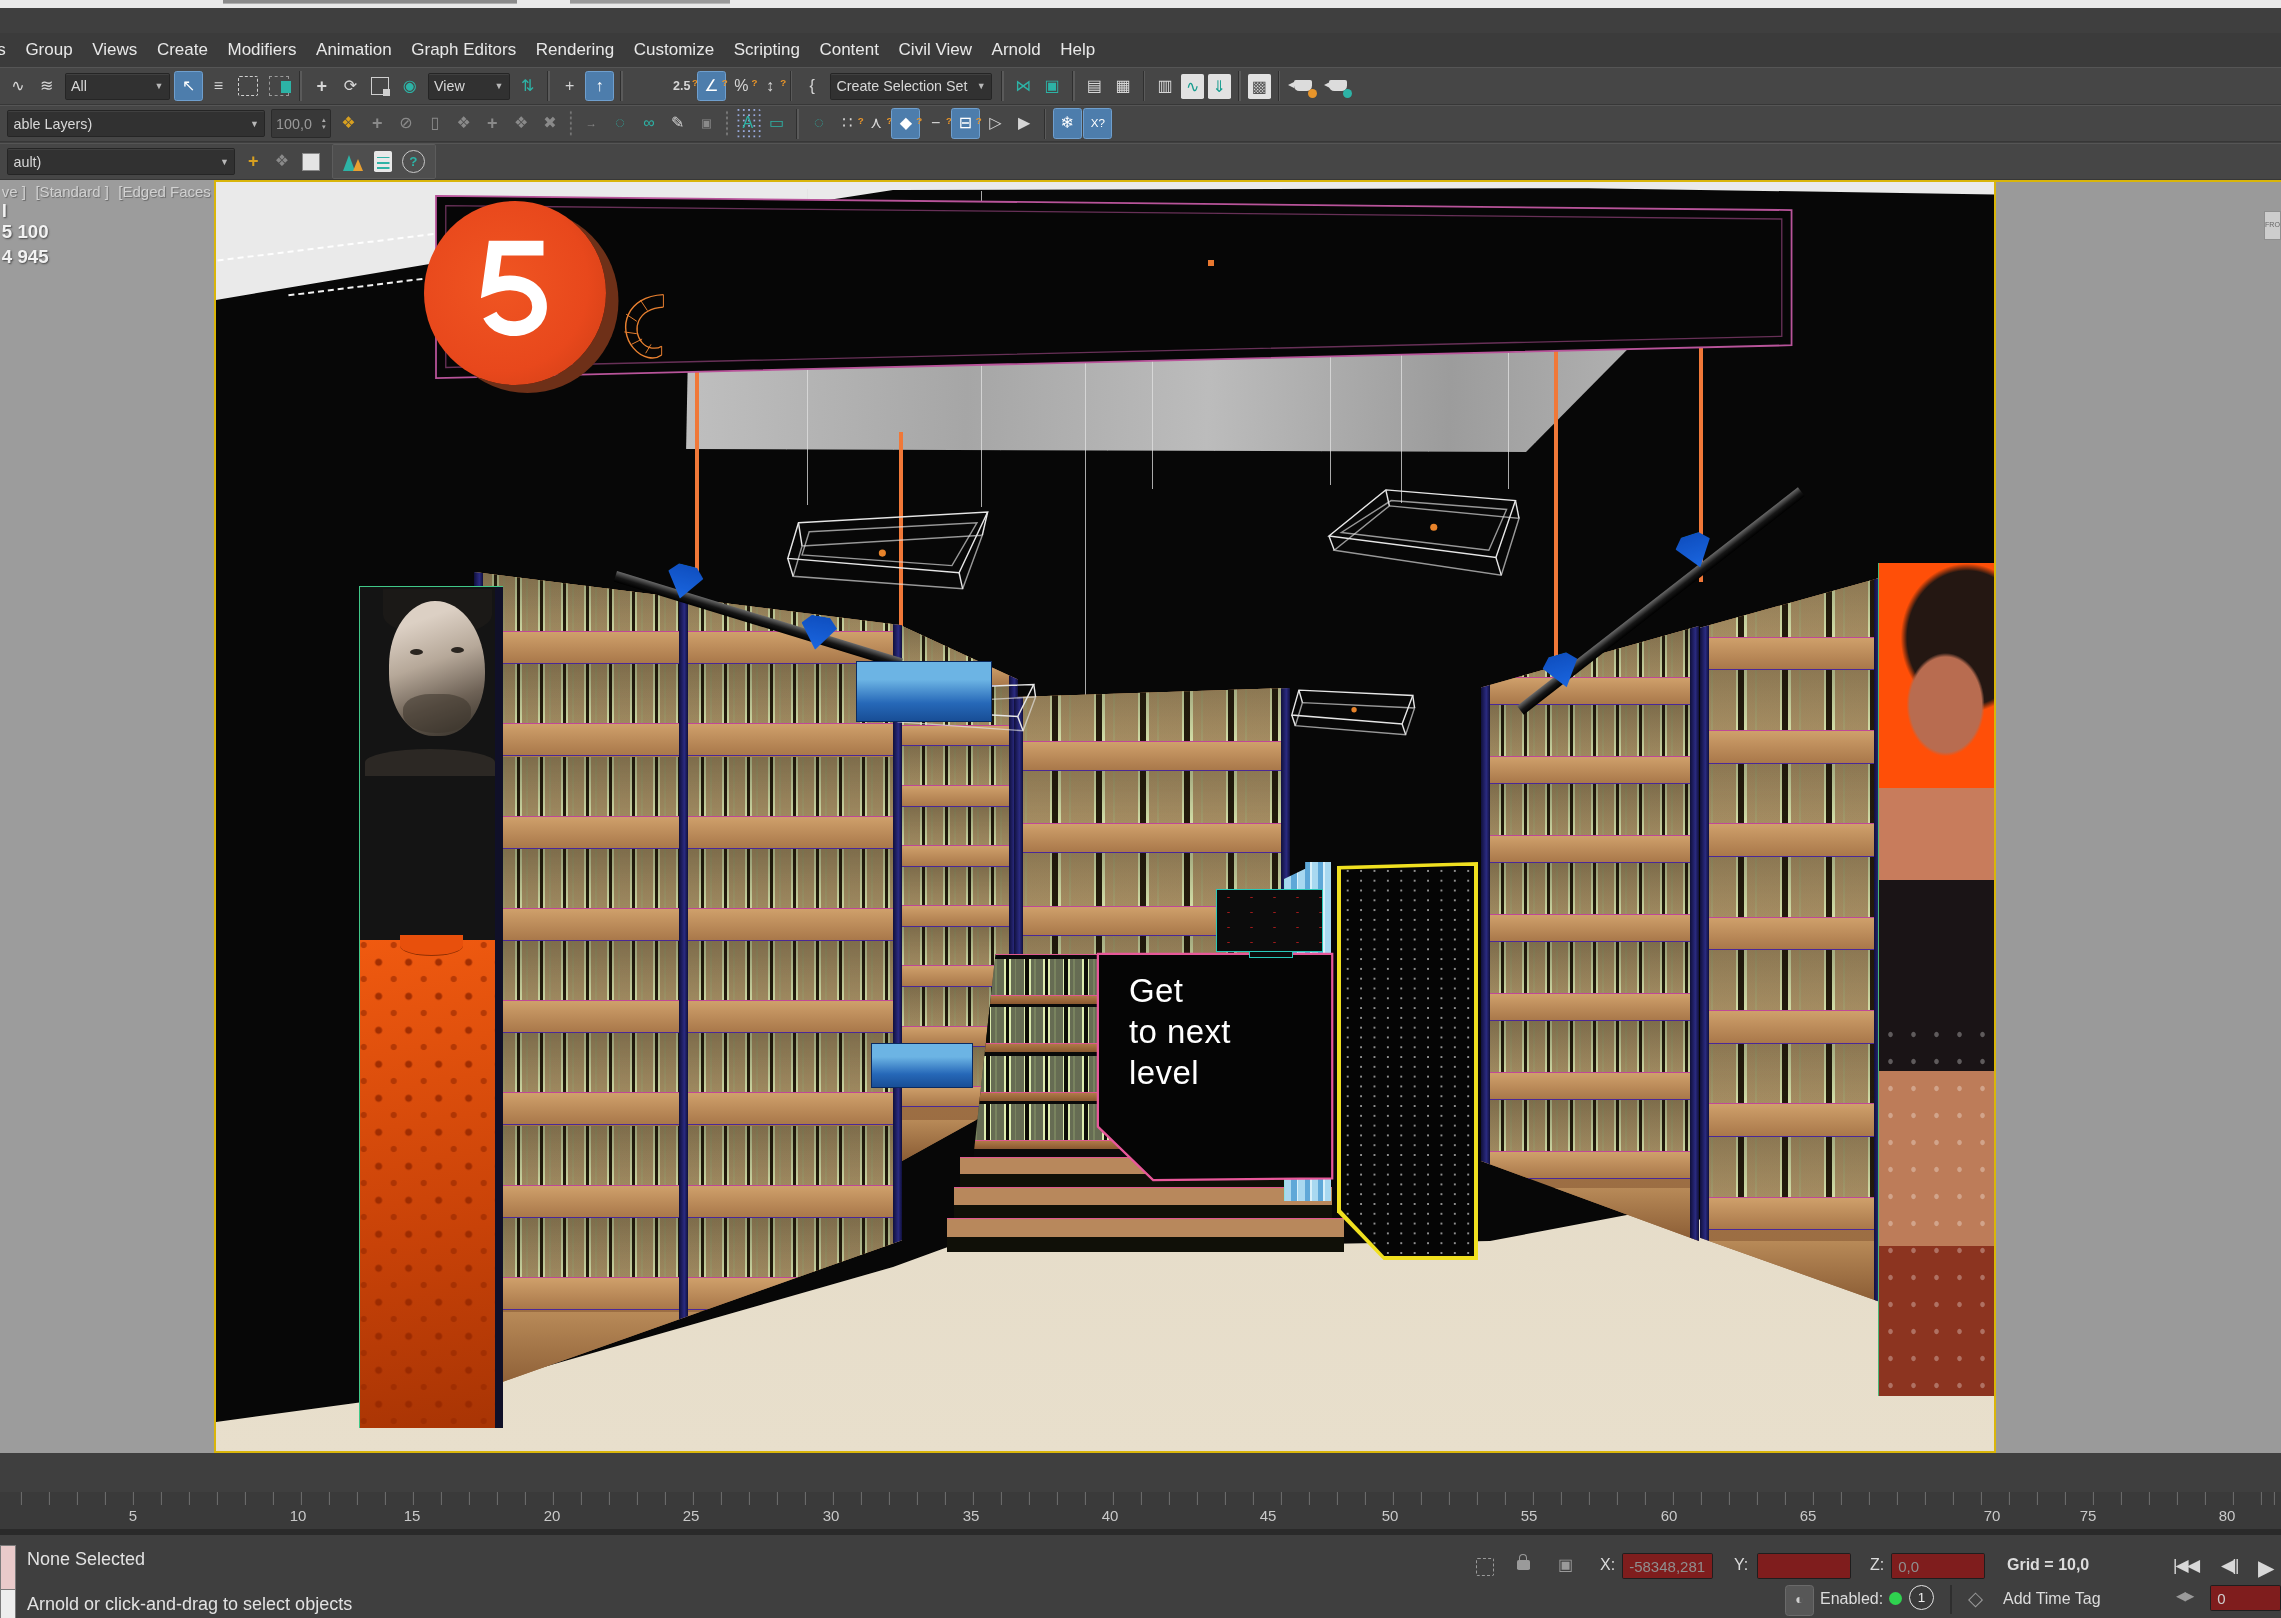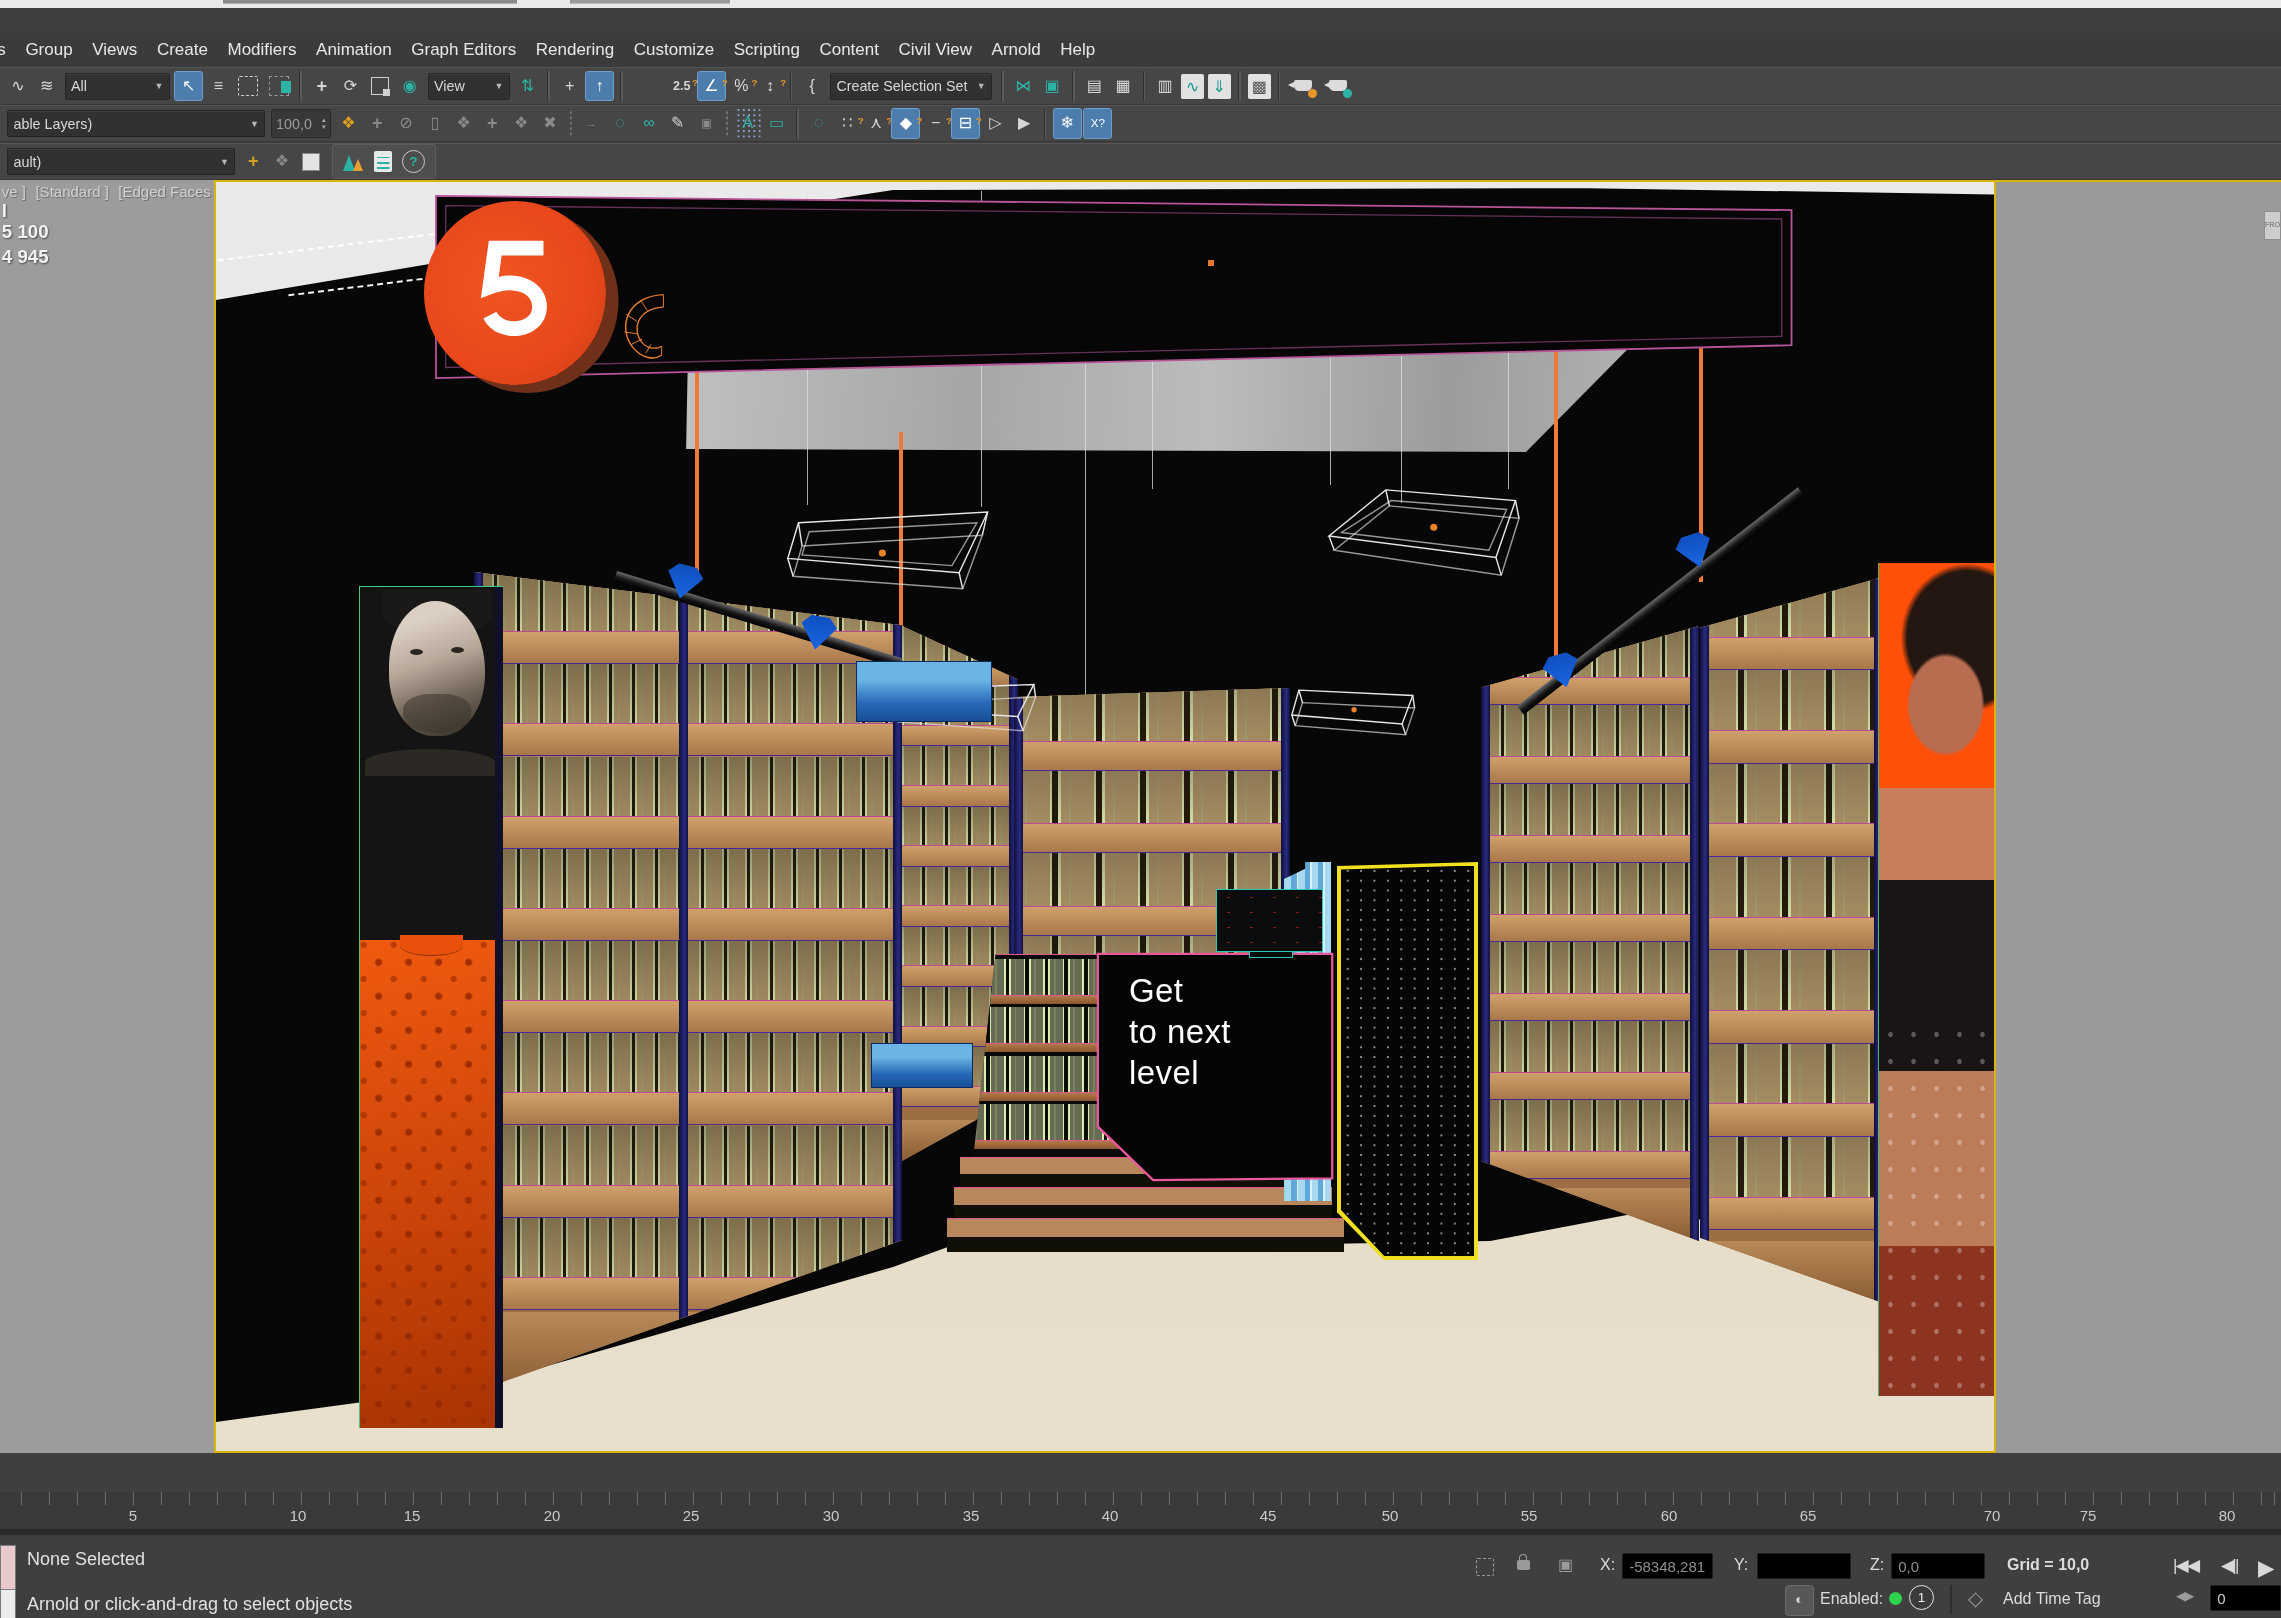--- a/index.html
+++ b/index.html
@@ -218,21 +218,21 @@
   .tlab{position:absolute;top:15px;color:#c9c9c9;font-size:15px;transform:translateX(-50%);}
   #rulerbase{left:0;top:1529px;width:2281px;height:5.3px;background:#2a2a2a;}
 
   
   #statusbar{left:0;top:1534px;width:2281px;height:84px;background:#3f3f3f;border-top:0.9px solid #2a2a2a;box-sizing:border-box;}
   #minilistener{position:absolute;left:0;top:9.8px;width:14.3px;height:45px;background:#e9caca;border:0.9px solid #7a7a7a;}
   #minilistener2{position:absolute;left:0;top:54px;width:14.3px;height:29px;background:#ededed;border:0.9px solid #7a7a7a;}
   #sel-status{position:absolute;left:27px;top:14.3px;color:#e2e2e2;font-size:18px;}
   #prompt{position:absolute;left:27px;top:59px;color:#e2e2e2;font-size:18px;}
   .stlabel{color:#dcdcdc;font-size:16px;}
-  .stfield{height:26px;background:#000000;border:0.9px solid #1e1e1e;border-radius:1.8px;color:#8f8f8f;
+  .stfield{height:26px;background:#7f1d1d;border:0.9px solid #1e1e1e;border-radius:1.8px;color:#8f8f8f;
     font-size:15px;line-height:26px;padding:0 6.2px;box-sizing:border-box;}
   .sticon{color:#9a9a9a;font-size:16px;}
   #greendot{width:13.4px;height:13.4px;border-radius:50%;background:#2fd24f;}
   #keybadge{width:23px;height:23px;border-radius:50%;border:1.8px solid #e4e4e4;color:#efefef;font-size:13.4px;
     text-align:center;line-height:23px;background:#3a3a3a;}
   .pb{color:#d8d8d8;font-size:17px;letter-spacing:-1.8px;}
   #shieldbtn{width:27px;height:28.5px;background:#575757;border:0.9px solid #6a6a6a;border-radius:3.6px;
     color:#cfcfcf;text-align:center;line-height:27px;font-size:14.3px;}
   .lockicon{width:13.4px;height:9.8px;background:#9a9a9a;position:relative;border-radius:1.8px;margin-top:7.1px;}
   .lockicon:before{content:'';position:absolute;left:1.8px;top:-6.2px;width:6.2px;height:5.3px;border:1.8px solid #9a9a9a;

